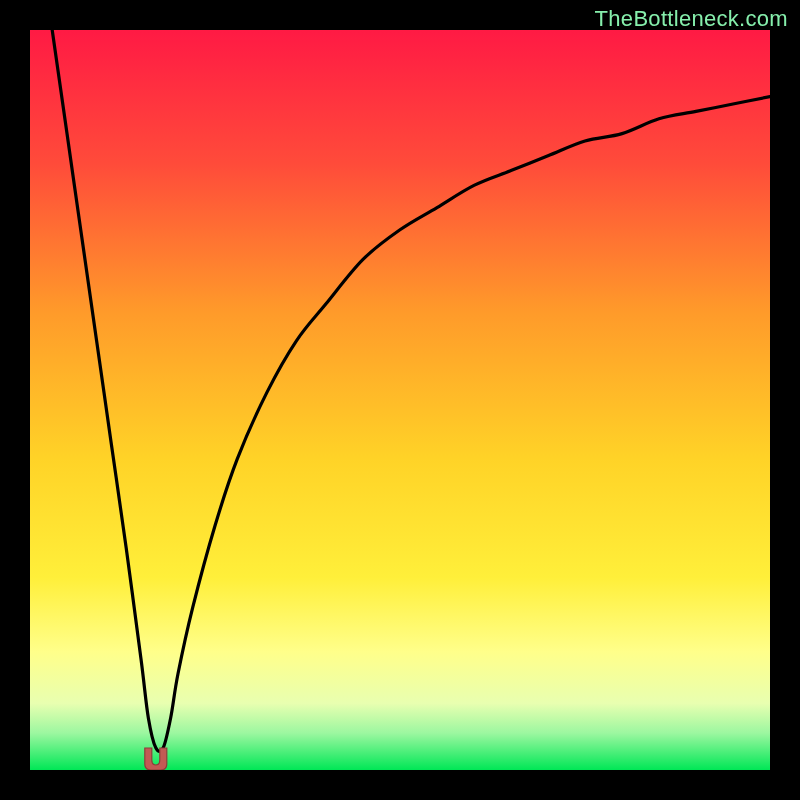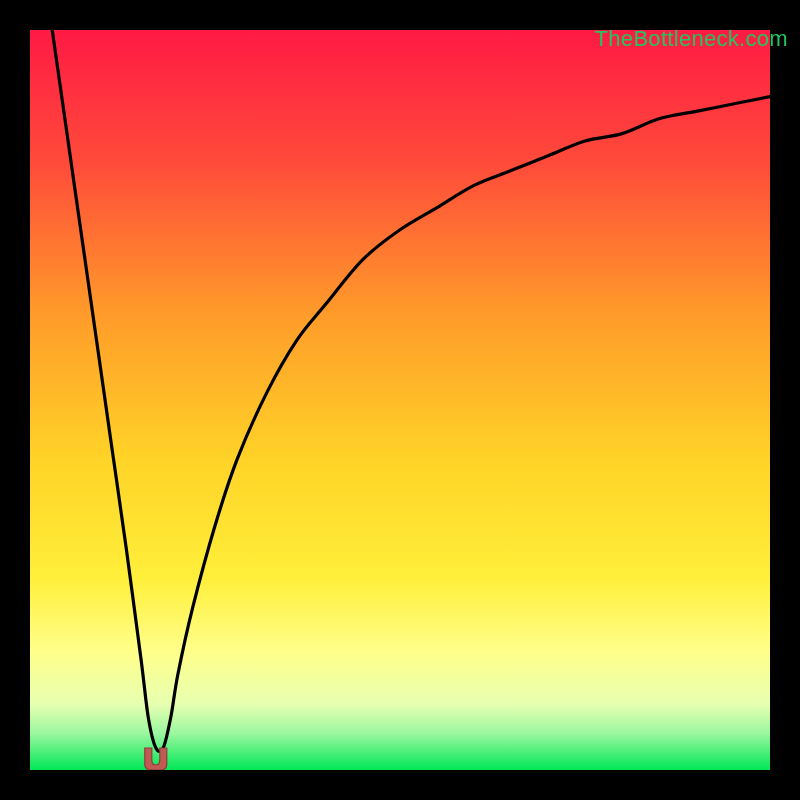--- a/index.html
+++ b/index.html
@@ -15,26 +15,25 @@
     position: relative;
     width: 800px;
     height: 800px;
     background: #000;
     box-sizing: border-box;
   }
   .watermark {
     position: absolute;
     top: 6px;
     right: 12px;
-    color: #22c55e;
+    color: #86efac;
     font-size: 22px;
     font-weight: 400;
     letter-spacing: 0.3px;
     z-index: 4;
-    margin-top: 20px;
   }
   svg {
     position: absolute;
     left: 0;
     top: 0;
     display: block;
   }
 </style>
 </head>
 <body>

